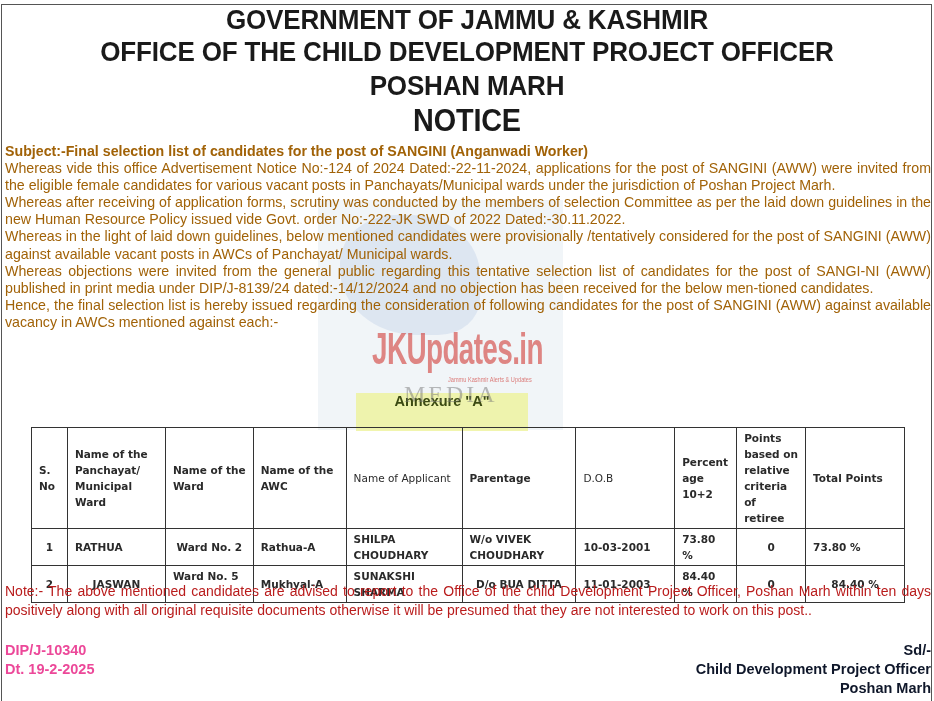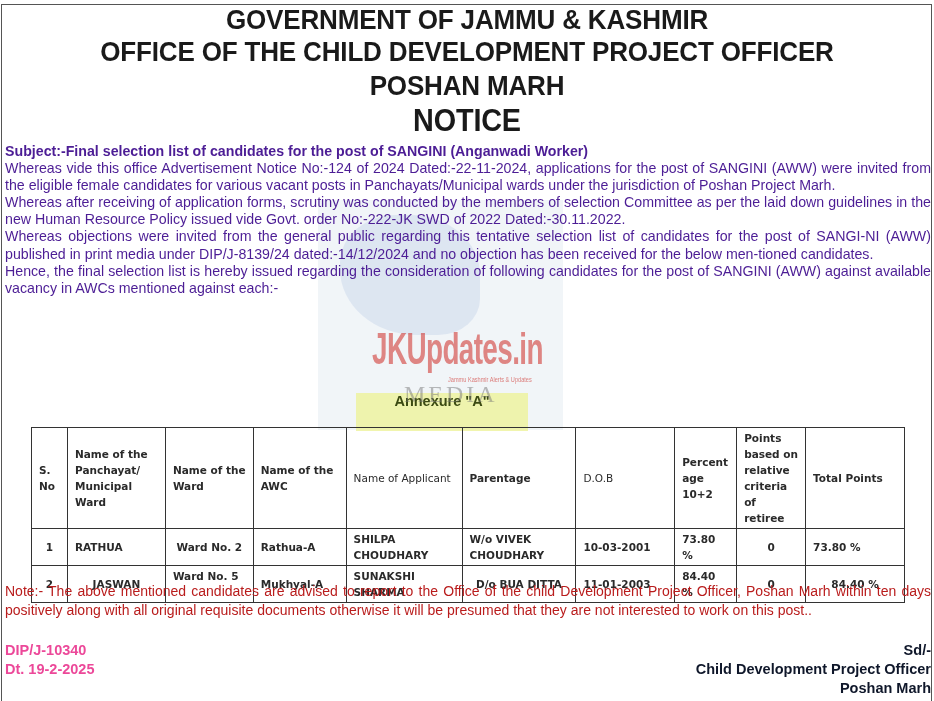--- a/index.html
+++ b/index.html
@@ -3,21 +3,21 @@
 <meta charset="utf-8">
 <style>
   html, body { margin: 0; padding: 0; background: #ffffff; }
   body { width: 934px; height: 701px; overflow: hidden; position: relative; font-family: "Liberation Sans", sans-serif; color: #111; }
   .frame { position: absolute; left: 1px; top: 4px; width: 931px; height: 700px; border-left: 1px solid #555; border-top: 1px solid #555; border-right: 1px solid #555; box-sizing: border-box; }
   .head { position: absolute; left: 0; width: 934px; text-align: center; font-weight: bold; color: #1a1a1a; letter-spacing: -0.2px; transform: scaleX(0.93); transform-origin: center; }
   .h1 { top: 4px; font-size: 28px; }
   .h2 { top: 36px; font-size: 28px; }
   .h3 { top: 70px; font-size: 28px; }
   .h4 { top: 103px; font-size: 31px; }
-  .body-text { position: absolute; left: 5px; width: 926px; top: 143px; font-size: 14.2px; line-height: 17.1px; text-align: justify; color: #4c1d95; }
+  .body-text { position: absolute; left: 5px; width: 926px; top: 143px; font-size: 14.2px; line-height: 17.1px; text-align: justify; color: #a16207; }
   .body-text p { margin: 0; }
   .subject { font-weight: bold; }
   .watermark-box { position: absolute; left: 318px; top: 200px; width: 245px; height: 230px; background: rgba(225,232,240,0.45); pointer-events: none; }
   .wm-text { position: absolute; left: 372px; top: 323px; font-size: 45px; font-weight: bold; color: rgba(205,40,35,0.55); transform: scaleX(0.62); transform-origin: left; letter-spacing: -1px; pointer-events:none; font-family: "Liberation Sans Narrow", "Liberation Sans", sans-serif; }
   .wm-sub { position: absolute; left: 448px; top: 375px; font-size: 8px; color: rgba(205,40,35,0.6); pointer-events:none; transform: scaleX(0.7); transform-origin:left;}
   .wm-map { position: absolute; left: 340px; top: 215px; width: 140px; height: 120px; background: rgba(80,120,200,0.12); border-radius: 40% 50% 30% 55%; pointer-events:none; }
   .annex-bg { position: absolute; left: 356px; top: 393px; width: 172px; height: 38px; background: #eef39a; opacity: 0.8; }
   .annex { position: absolute; left: 356px; top: 393px; width: 172px; text-align: center; font-weight: bold; font-size: 14.5px; color: #3b4a12; }
   .media { position: absolute; left: 404px; top: 381px; font-family: "Liberation Serif", serif; font-size: 24px; color: rgba(120,120,120,0.5); letter-spacing: 3px; pointer-events:none; }
   table.list { position: absolute; left: 31px; top: 427px; width: 874px; border-collapse: collapse; font-family: "DejaVu Sans", sans-serif; font-size: 10.5px; font-weight: bold; color: #2a2a2a; }
@@ -40,20 +40,21 @@
 
 <div class="head h1">GOVERNMENT OF JAMMU &amp; KASHMIR</div>
 <div class="head h2">OFFICE OF THE CHILD DEVELOPMENT PROJECT OFFICER</div>
 <div class="head h3">POSHAN MARH</div>
 <div class="head h4">NOTICE</div>
 
 <div class="body-text">
   <p class="subject">Subject:-Final selection list of candidates for the post of SANGINI (Anganwadi Worker)</p>
   <p>Whereas vide this office Advertisement Notice No:-124 of 2024 Dated:-22-11-2024, applications for the post of SANGINI (AWW) were invited from the eligible female candidates for various vacant posts in Panchayats/Municipal wards under the jurisdiction of Poshan Project Marh.</p>
   <p>Whereas after receiving of application forms, scrutiny was conducted by the members of selection Committee as per the laid down guidelines in the new Human Resource Policy issued vide Govt. order No:-222-JK SWD of 2022 Dated:-30.11.2022.</p>
+  <p>Whereas in the light of laid down guidelines, below mentioned candidates were provisionally /tentatively considered for the post of SANGINI (AWW) against available vacant posts in AWCs of Panchayat/ Municipal wards.</p>
   <p>Whereas objections were invited from the general public regarding this tentative selection list of candidates for the post of SANGI-NI (AWW) published in print media under DIP/J-8139/24 dated:-14/12/2024 and no objection has been received for the below men-tioned candidates.</p>
   <p>Hence, the final selection list is hereby issued regarding the consideration of following candidates for the post of SANGINI (AWW) against available vacancy in AWCs mentioned against each:-</p>
 </div>
 
 <div class="wm-text">JKUpdates.in</div>
 <div class="wm-sub">Jammu Kashmir Alerts &amp; Updates</div>
 
 <div class="annex-bg"></div>
 <div class="annex">Annexure "A"</div>
 <div class="media">MEDIA</div>

